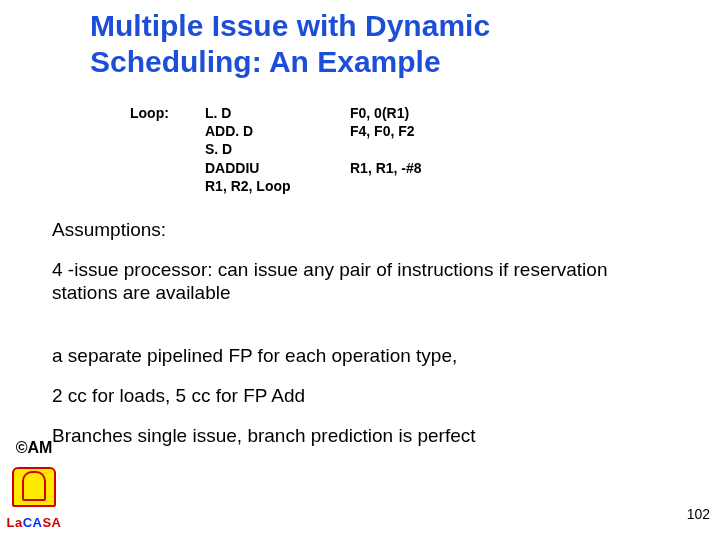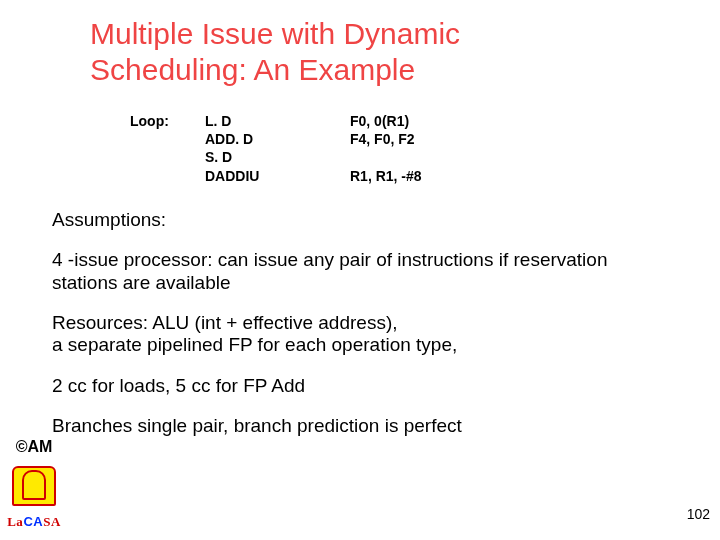--- a/index.html
+++ b/index.html
@@ -6,23 +6,23 @@
   body {
     width: 720px;
     height: 540px;
     background: #fff;
     font-family: Arial, Helvetica, sans-serif;
     position: relative;
     overflow: hidden;
   }
   .title {
     font-size: 30px;
-    font-weight: normal;
-    color: #ef4444;
-    padding: 16px 0 0 90px;
+    font-weight: bold;
+    color: #1d4ed8;
+    padding: 8px 0 0 90px;
     line-height: 1.2;
   }
   .code-block {
     font-family: "Comic Sans MS", cursive, sans-serif;
     font-weight: bold;
     font-size: 14px;
     color: #000;
     padding: 24px 0 0 130px;
     line-height: 1.3;
   }
@@ -72,21 +72,21 @@
     border: 2px solid #d00000;
     border-radius: 10px 10px 2px 2px;
   }
   .lacasa {
     font-family: "Comic Sans MS", cursive, sans-serif;
     font-weight: bold;
     font-size: 13px;
     text-align: center;
     letter-spacing: 0.5px;
   }
-  .lacasa .r { color: #d00000; font-family: Liberation Serif, serif; }
+  .lacasa .r { color: #d00000; }
   .lacasa .b { color: #0030ff; }
   .pagenum {
     position: absolute;
     right: 10px;
     bottom: 18px;
     font-size: 14px;
     color: #000;
   }
 </style>
 </head>
@@ -112,32 +112,33 @@
     <span class="code-label"></span>
     <span class="code-op">S. D</span>
   </div>
   <div class="code-row">
     <span class="code-label"></span>
     <span class="code-op">DADDIU</span>
     <span class="code-args">R1, R1, -#8</span>
   </div>
   <div class="code-row">
     <span class="code-label"></span>
+    <span class="code-args">R1, R2, Loop</span>
   </div>
 </div>
 
 <div class="body">
   <p>Assumptions:</p>
   <p>4 -issue processor: can issue any pair of instructions if reservation stations are available</p>
   <p>
-    <span>Resources: ALU (int + effective address),</span><br>
+    <br>
     <span>a separate pipelined FP for each operation type,</span><br>
   </p>
   <p>2 cc for loads, 5 cc for FP Add</p>
-  <p>Branches single pair, branch prediction is perfect</p>
+  <p>Branches single issue, branch prediction is perfect</p>
 </div>
 
 <div class="left-gutter">
   <div class="am">©AM</div>
   <div class="logo">
     <div class="logo-shape"></div>
     <div class="logo-inner"></div>
   </div>
   <div class="lacasa">
     <span class="r">La</span><span class="b">CA</span><span class="r">SA</span>

